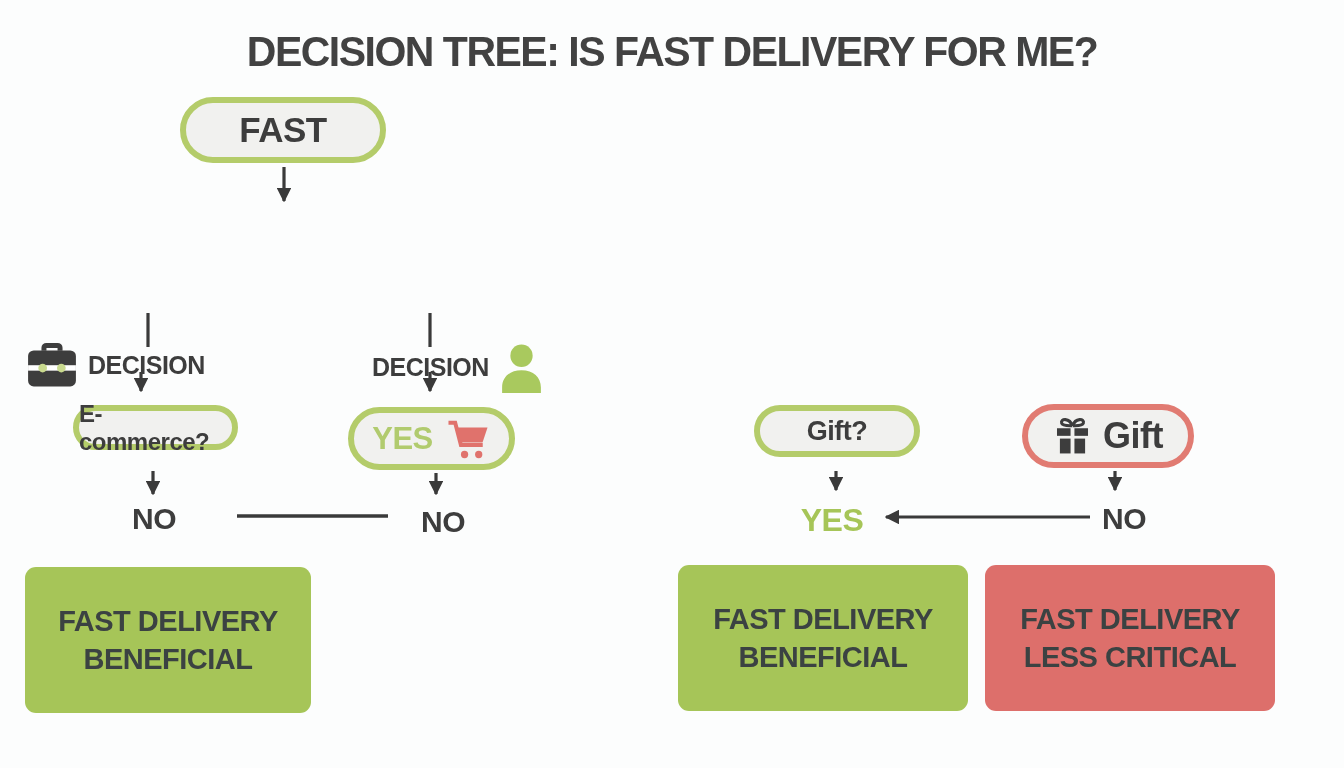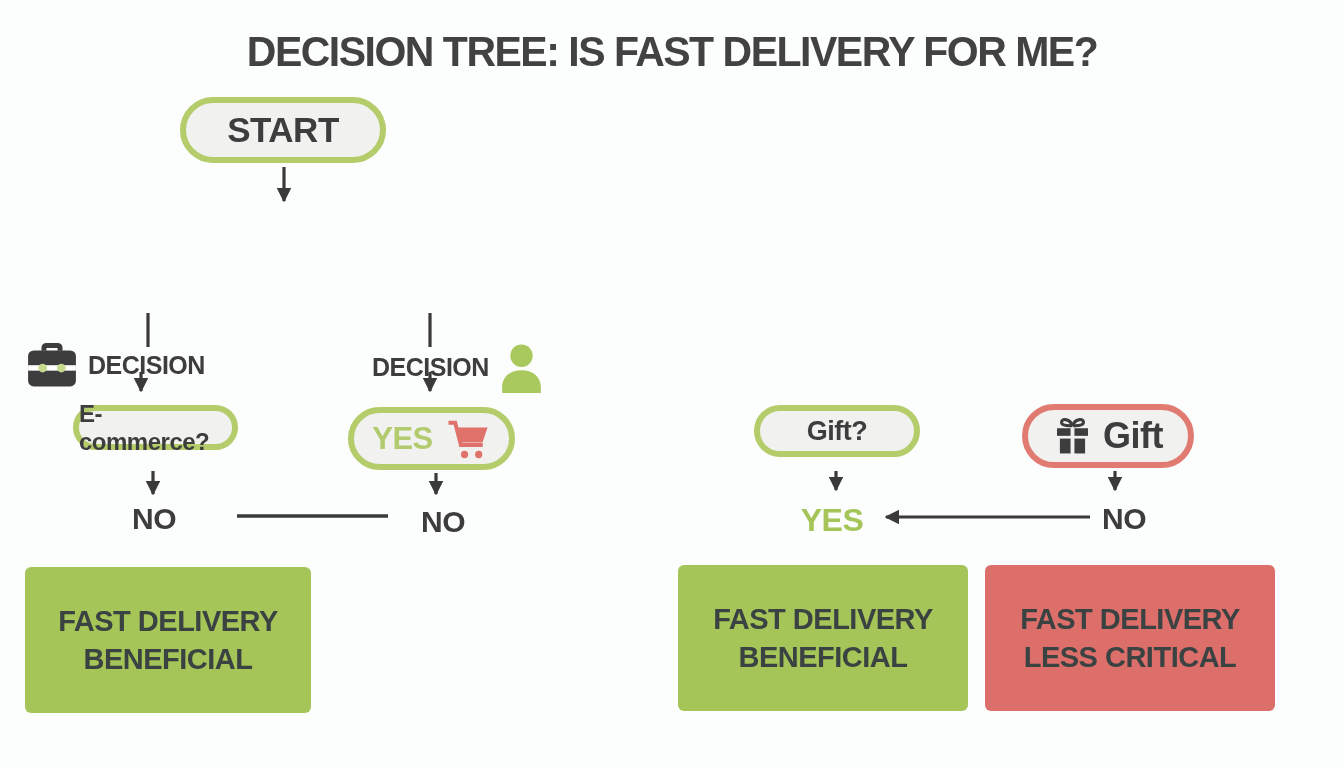--- a/index.html
+++ b/index.html
@@ -51,21 +51,21 @@
   .edge-label{
     position:absolute;transform:translateX(-50%);
     font-weight:bold;font-size:30px;color:var(--text-dark);letter-spacing:-0.5px;
   }
   .edge-label.green{color:var(--green-fill);}
   .lbl-eno{left:154px;top:502px;}
   .lbl-pno{left:443px;top:505px;}
   .lbl-gyes{left:832px;top:502px;font-size:32px;}
   .lbl-gno{left:1124px;top:502px;}
   .outcome{
-    position:absolute;border-radius:6px;
+    position:absolute;border-radius:11px;
     display:flex;flex-direction:column;align-items:center;justify-content:center;
     font-weight:bold;font-size:29px;line-height:1.32;letter-spacing:-0.5px;
     color:#3b4242;text-align:center;
   }
   .outcome.green{background:var(--green-fill);}
   .outcome.red{background:var(--red-fill);}
   .outcome-left{left:25px;top:567px;width:286px;height:146px;}
   .outcome-mid{left:678px;top:565px;width:290px;height:146px;}
   .outcome-right{left:985px;top:565px;width:290px;height:146px;}
   .connectors{position:absolute;left:0;top:0;pointer-events:none;}
@@ -92,21 +92,21 @@
       <line x1="430" y1="372" x2="430" y2="391" marker-end="url(#ah)"></line>
       <line x1="153" y1="471" x2="153" y2="494" marker-end="url(#ah)"></line>
       <line x1="436" y1="473" x2="436" y2="494" marker-end="url(#ah)"></line>
       <line x1="237" y1="516" x2="388" y2="516" stroke-width="3.6"></line>
       <line x1="836" y1="471" x2="836" y2="490" marker-end="url(#ah)"></line>
       <line x1="1115" y1="471" x2="1115" y2="490" marker-end="url(#ah)"></line>
       <line x1="1090" y1="517" x2="886" y2="517" marker-end="url(#ah)"></line>
     </g>
   </svg>
 
-  <div class="node node-start">START</div>
+  <div class="node node-start">FAST</div>
 
 
   <div class="branch branch-business">
     <span class="icon">
       <svg width="54" height="50" viewBox="0 0 24 23">
         <path d="M8.3 5 V3.6 c0-.6.5-1.1 1.1-1.1 h5.2 c.6 0 1.1.5 1.1 1.1 V5" fill="none" stroke="#3d3d3d" stroke-width="2.3"></path>
         <rect x="1" y="4.8" width="22" height="16.6" rx="2.6" fill="#3d3d3d"></rect>
         <rect x="1" y="11.6" width="22" height="2.5" fill="#ffffff"></rect>
         <circle cx="7.7" cy="12.9" r="2" fill="#c9da8e"></circle>
         <circle cx="16.3" cy="12.9" r="2" fill="#c9da8e"></circle>

